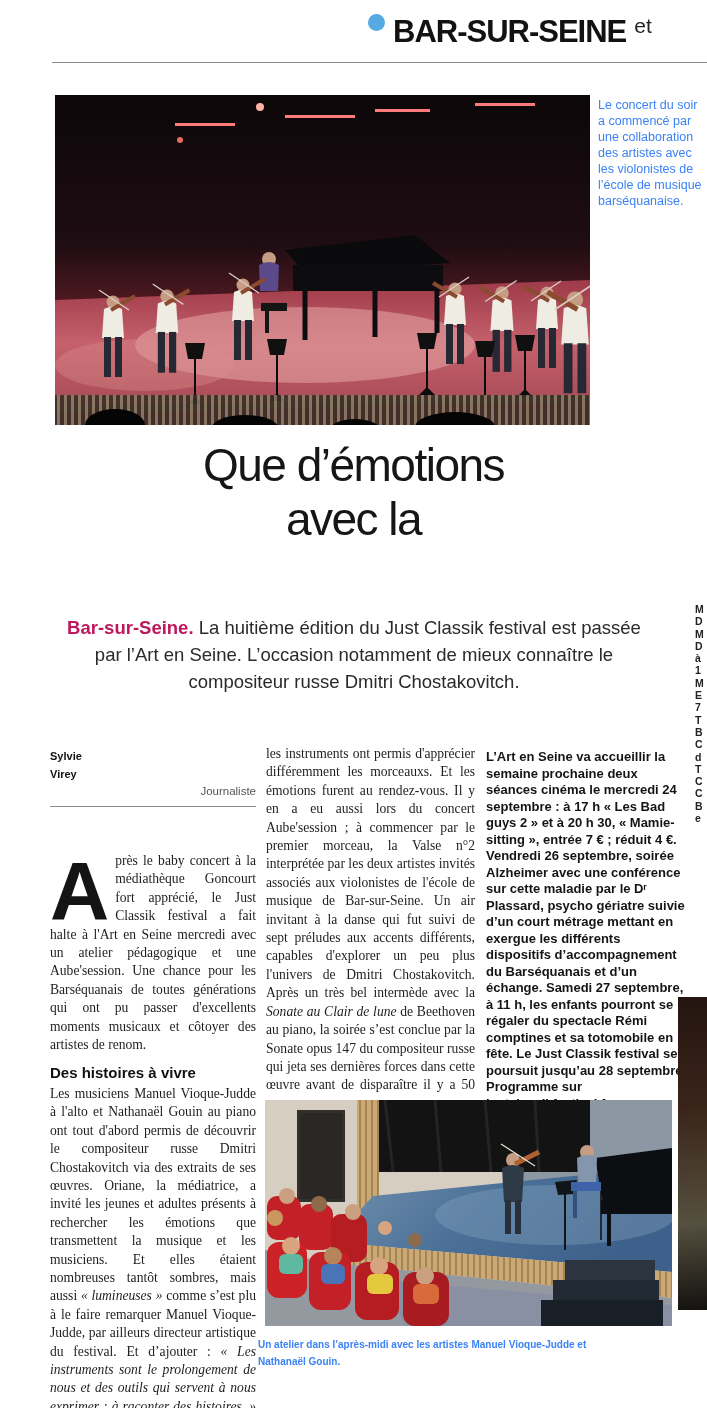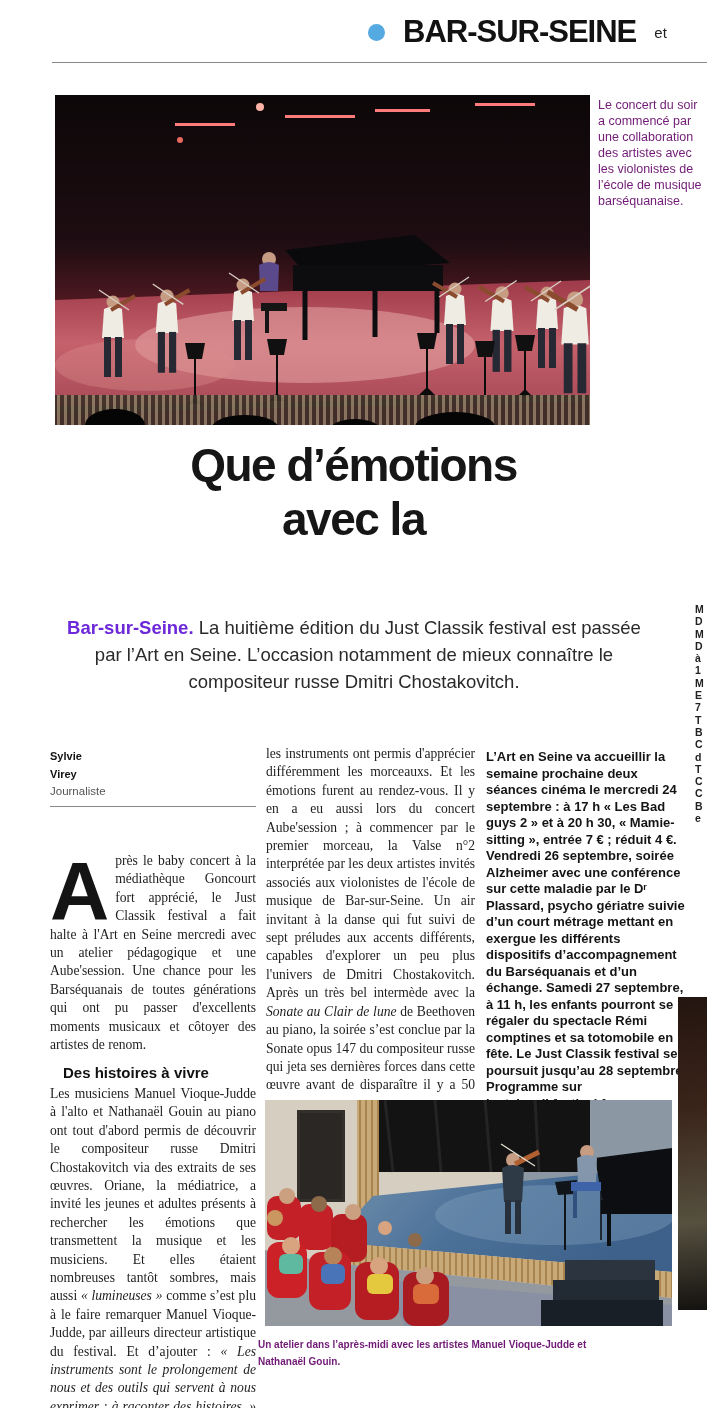--- a/index.html
+++ b/index.html
@@ -4,62 +4,62 @@
 <style>
   html,body{margin:0;padding:0;}
   body{
     width:707px;height:1410px;position:relative;overflow:hidden;
     background:#ffffff;color:#1f1f1f;
     font-family:"Liberation Serif", serif;
   }
   .abs{position:absolute;}
 
   
-  .kicker{position:absolute;left:368px;top:14px;display:flex;align-items:center;gap:18px;white-space:nowrap;}
+  .kicker{position:absolute;left:368px;top:14px;display:flex;gap:8px;white-space:nowrap;}
   .kicker-dot{width:17px;height:17px;border-radius:50%;background:#55aae2;flex:0 0 auto;}
   .kicker-title{font-family:"Liberation Sans",sans-serif;font-weight:900;font-size:31px;letter-spacing:-1px;color:#121212;}
-  .kicker-suffix{font-family:"Liberation Sans",sans-serif;font-size:15px;color:#222;}
+  .kicker-suffix{font-family:"Liberation Sans",sans-serif;font-size:21px;color:#222;}
   .header-rule{position:absolute;left:52px;top:62px;width:655px;height:1px;background:#8a8a8a;}
 
   
   .photo1{left:55px;top:95px;width:535px;height:330px;overflow:hidden;background:#120a0c;}
   .photo2{left:265px;top:1100px;width:407px;height:226px;overflow:hidden;background:#24272b;}
   .photo1 svg,.photo2 svg{display:block;}
   .edge-photo{left:678px;top:997px;width:29px;height:313px;
     background:linear-gradient(175deg,#241510 0%,#3a241a 35%,#55503f 72%,#141210 100%);}
 
   
-  .caption{font-family:"Liberation Sans",sans-serif;color:#701a75;}
+  .caption{font-family:"Liberation Sans",sans-serif;color:#3b82f6;}
   .caption1{left:598px;top:97px;width:104px;font-size:12.5px;line-height:16px;}
   .caption2{left:258px;top:1336px;width:360px;font-size:10px;line-height:17px;font-weight:bold;}
 
   
   .headline{left:0;top:438px;width:707px;text-align:center;
-    font-family:"Liberation Sans",sans-serif;font-weight:700;color:#161616;
+    font-family:"Liberation Sans",sans-serif;font-weight:400;color:#161616;
     font-size:46px;line-height:54px;letter-spacing:-1.5px;}
   .lede{left:58px;top:614px;width:592px;text-align:center;
     font-family:"Liberation Sans",sans-serif;font-size:18.5px;line-height:27px;color:#2a2a2a;}
-  .lede .lead-label{color:#6d28d9;font-weight:bold;}
+  .lede .lead-label{color:#be185d;font-weight:bold;}
 
   
   .byline{left:50px;top:747px;width:206px;font-family:"Liberation Sans",sans-serif;}
   .byline .name{font-weight:bold;font-size:11px;line-height:18px;color:#111;}
-  .byline .role{font-size:11.5px;color:#555;margin-top:2px;}
+  .byline .role{font-size:11.5px;color:#555;margin-top:2px;text-align:right;}
   .byline-rule{position:absolute;left:50px;top:806px;width:206px;height:1px;background:#8a8a8a;}
 
   
   .col{position:absolute;top:745px;font-size:13.6px;line-height:18.4px;text-align:justify;color:#1d1d1d;}
   .col1{left:50px;width:206px;top:852px;height:556px;overflow:hidden;}
   .col2{left:266px;width:209px;}
   .col3{left:486px;width:202px;}
   .col p{margin:0;}
   .dropcap{float:left;font-family:"Liberation Sans",sans-serif;font-weight:900;
     font-size:82px;line-height:62px;padding:8px 6px 0 0;color:#141414;}
   .subhead{font-family:"Liberation Sans",sans-serif;font-weight:bold;font-size:15px;
-    margin:10px 0 2px 13px;color:#111;text-align:left;}
+    margin:10px 0 2px 0;color:#111;text-align:left;}
   .it{font-style:italic;}
   .agenda{font-family:"Liberation Sans",sans-serif;font-weight:bold;font-size:13px;
     line-height:16.5px;text-align:left;color:#141414;margin-top:4px;}
 
   
   .edge-text{left:695px;top:603px;width:24px;font-family:"Liberation Sans",sans-serif;
     font-weight:bold;font-size:10.5px;line-height:12.3px;color:#222;white-space:pre-line;}
 </style>
 </head>
 <body>

